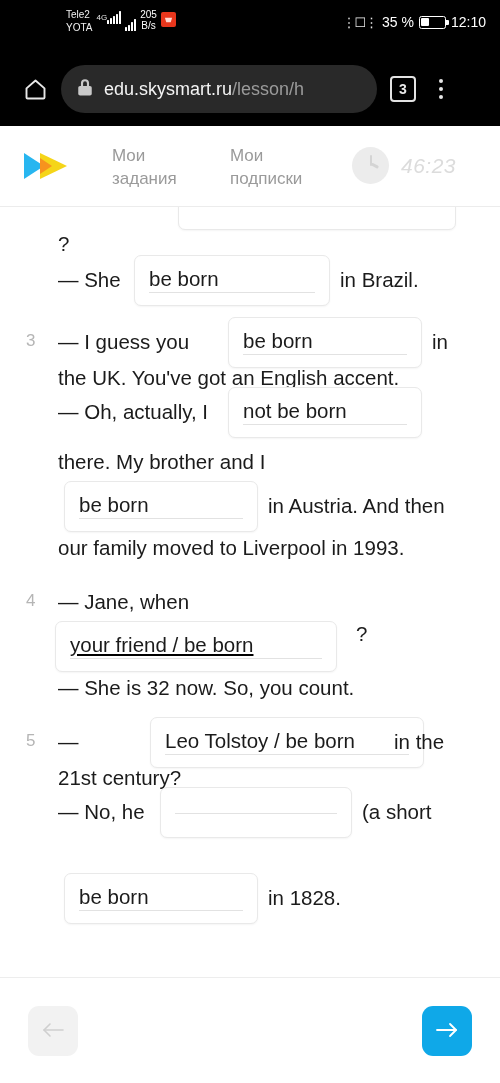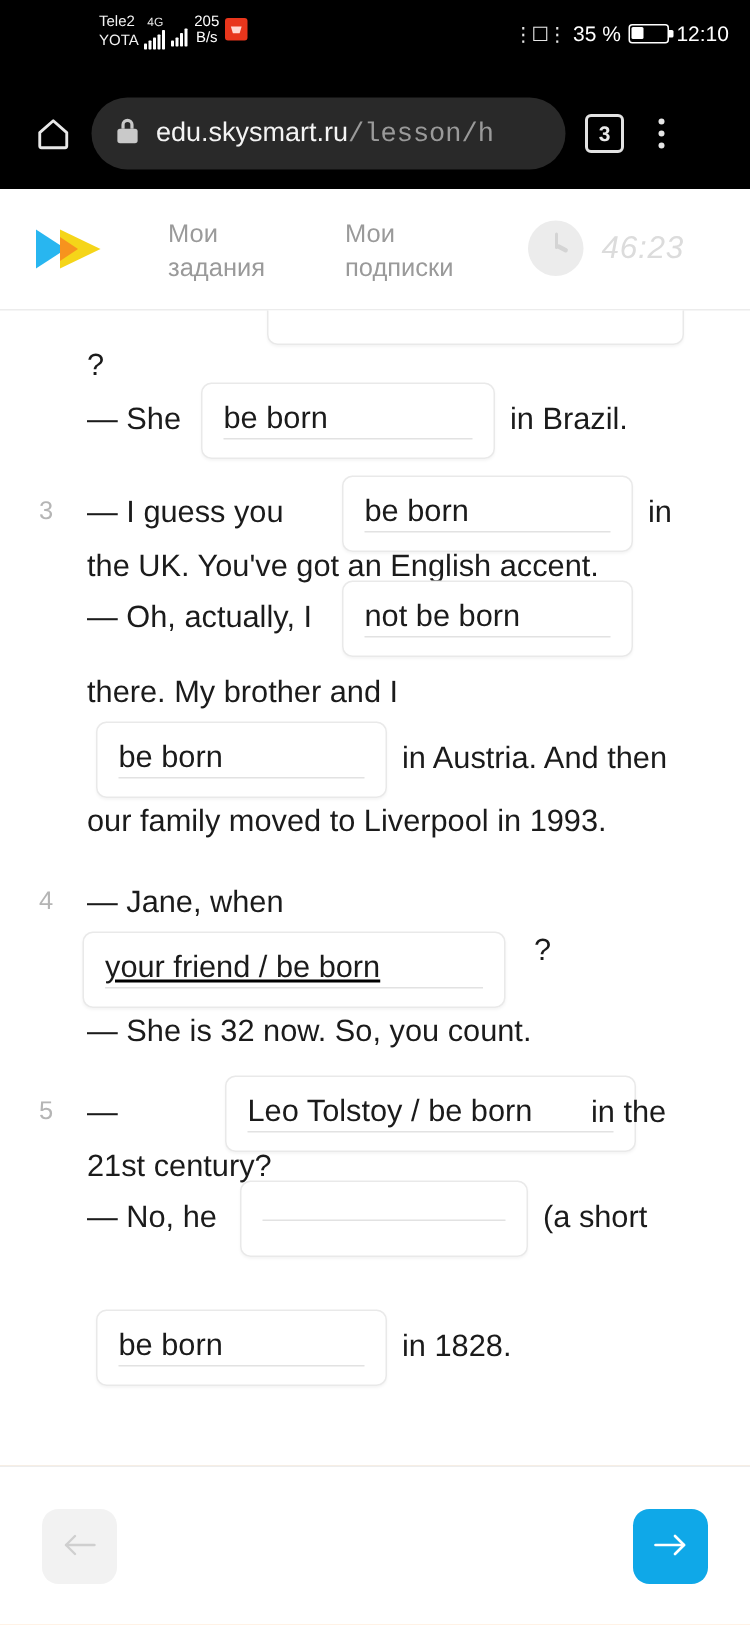--- a/index.html
+++ b/index.html
@@ -21,21 +21,21 @@
   .sb-left {
     position:absolute; left:66px; top:8px;
     display:flex; align-items:flex-start; gap:4px;
   }
   .carriers {
     display:flex; flex-direction:column;
     font-size:10px; line-height:13px; color:#f2f2f2;
     font-family:"Liberation Sans", sans-serif;
   }
   .net-badge {
-    display:flex; flex-direction:column; align-items:center;
+    display:flex; flex-direction:row; align-items:center;
     font-size:8px; line-height:9px; color:#e8e8e8; margin-top:2px;
   }
   .bars { display:flex; align-items:flex-end; gap:1px; height:13px; margin-top:1px;}
   .bars i { display:block; width:2px; background:#fff; border-radius:0.5px; }
   .bars i:nth-child(1){height:4px}
   .bars i:nth-child(2){height:6px}
   .bars i:nth-child(3){height:8px}
   .bars i:nth-child(4){height:10px}
   .bars i:nth-child(5){height:13px}
   .bars.small i:nth-child(1){height:4px}
@@ -79,21 +79,21 @@
   .omnibox{
     margin-left:8px; height:48px; flex:0 0 316px; width:316px;
     background:#292929; border-radius:24px;
     display:flex; align-items:center; padding:0 16px; overflow:hidden;
   }
   .lock-icon{ flex:0 0 auto; margin-right:11px; }
   .url{
     font-size:18px; color:#f4f4f4; white-space:nowrap;
     font-family:"Liberation Sans", sans-serif;
   }
-  .url .dim { color:#9a9a9a;font-family:Liberation Mono, monospace; }
+  .url .dim { color:#9a9a9a; }
   .tabcount{
     margin-left:13px; width:26px; height:26px;
     border:2px solid #e3e3e3; border-radius:4px;
     display:flex; align-items:center; justify-content:center;
     font-size:14px; color:#e9e9e9; font-weight:bold;
   }
   .kebab{ margin-left:14px; width:22px; display:flex; flex-direction:column;
     align-items:center; gap:4px; }
   .kebab span{ width:4px; height:4px; background:#e6e6e6; border-radius:50%; }
 

